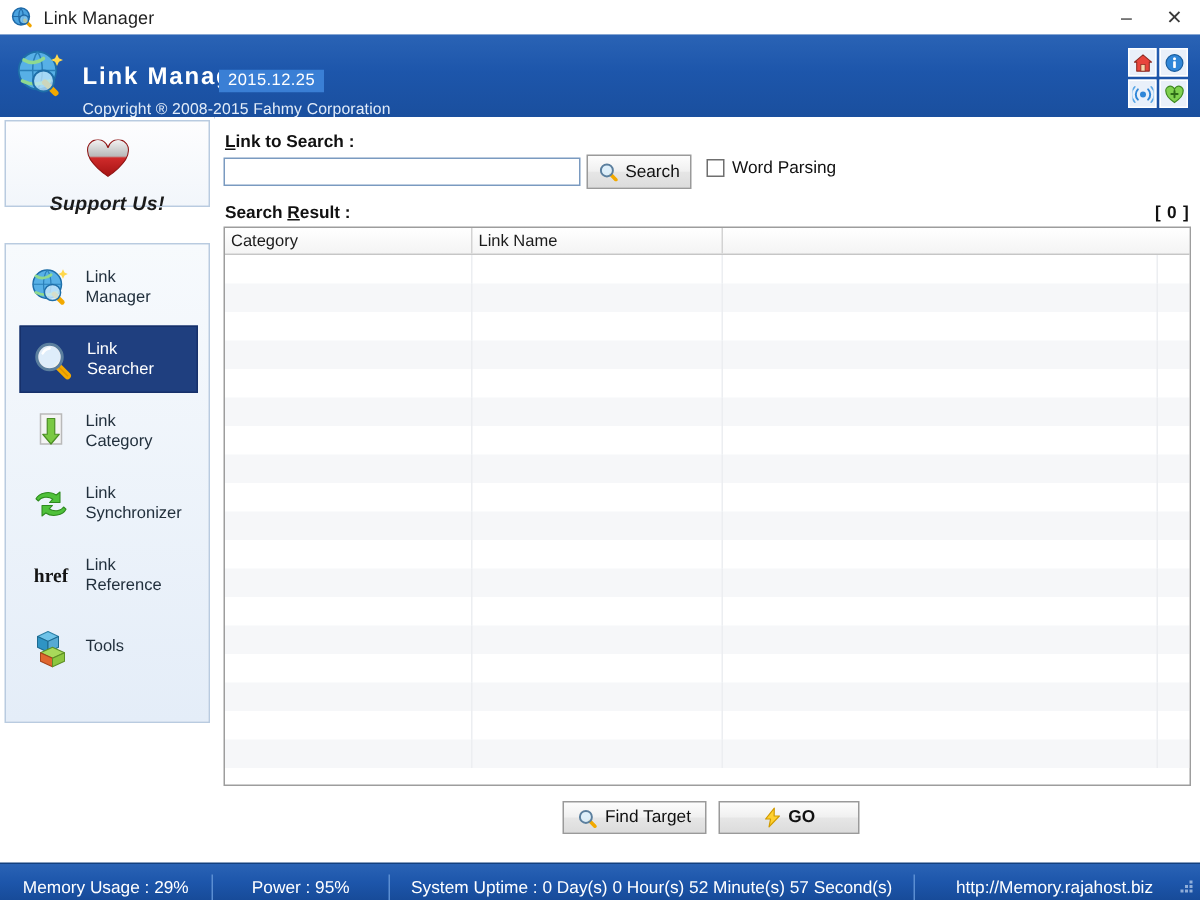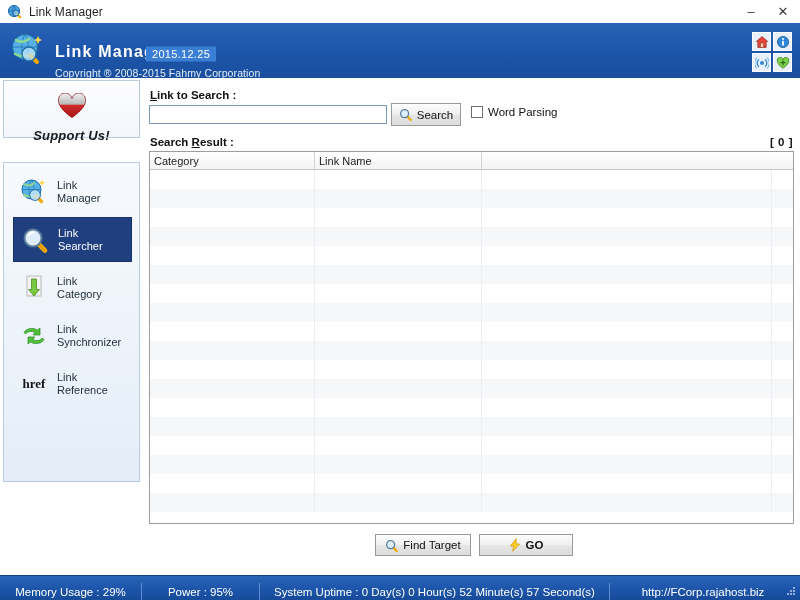--- a/index.html
+++ b/index.html
@@ -437,20 +437,33 @@
         </span>
       </div>
 
       <div class="nav-item" style="top:198px;">
         <span class="nav-icon" style="font-family:'Liberation Serif',serif;font-weight:bold;font-size:13px;color:#141414;">href</span>
         <span class="nav-label">
           <span>Link</span><br><span>Reference</span>
         </span>
       </div>
 
+      <div class="nav-item" style="top:246px;">
+        <span class="nav-icon">
+          <svg width="30" height="30" viewBox="0 0 30 30">
+            <path d="M13 4l7 3.3-7 3.3-7-3.3z" fill="#6fc3e8" stroke="#2d7fa5" stroke-width=".7" stroke-linejoin="round"></path>
+            <path d="M6 7.3v7.2l7 3.3v-7.2z" fill="#2f94c4" stroke="#1d6a90" stroke-width=".7" stroke-linejoin="round"></path>
+            <path d="M20 7.3v7.2l-7 3.3v-7.2z" fill="#57aad4" stroke="#1d6a90" stroke-width=".7" stroke-linejoin="round"></path>
+            <path d="M16 14.5l8 3.7-8 3.7-8-3.7z" fill="#a8d95a" stroke="#5d8f26" stroke-width=".7" stroke-linejoin="round"></path>
+            <path d="M8 18.2v5.6l8 3.7v-5.6z" fill="#e0662f" stroke="#a6431a" stroke-width=".7" stroke-linejoin="round"></path>
+            <path d="M24 18.2v5.6l-8 3.7v-5.6z" fill="#8cc63f" stroke="#5d8f26" stroke-width=".7" stroke-linejoin="round"></path>
+          </svg>
+        </span>
+        <span class="nav-label">Tools</span>
+      </div>
 
     </div>
 
 
   </div>
 
   <div class="content">
 
     <div class="lbl label-search">
       <span class="u">L</span><span>ink to Search :</span>
@@ -615,21 +628,21 @@
       </span>
       <span><span></span><span class="u">G</span><span>O</span></span>
     </div>
 
   </div>
 
   <div class="statusbar">
     <div class="sb-cell sb-1">Memory Usage : 29%</div>
     <div class="sb-cell sb-2">Power : 95%</div>
     <div class="sb-cell sb-3">System Uptime : 0 Day(s) 0 Hour(s) 52 Minute(s) 57 Second(s)</div>
-    <div class="sb-cell sb-4">http://FCorp.rajahost.biz</div>
+    <div class="sb-cell sb-4">http://Memory.rajahost.biz</div>
     <span class="sb-grip">
       <svg width="12" height="12" viewBox="0 0 12 12">
         <g fill="#cfe0f5">
           <rect x="8" y="2" width="2" height="2"></rect>
           <rect x="5" y="5" width="2" height="2"></rect>
             <rect x="8" y="5" width="2" height="2"></rect>
           <rect x="2" y="8" width="2" height="2"></rect>
             <rect x="5" y="8" width="2" height="2"></rect>
             <rect x="8" y="8" width="2" height="2"></rect>
         </g>

